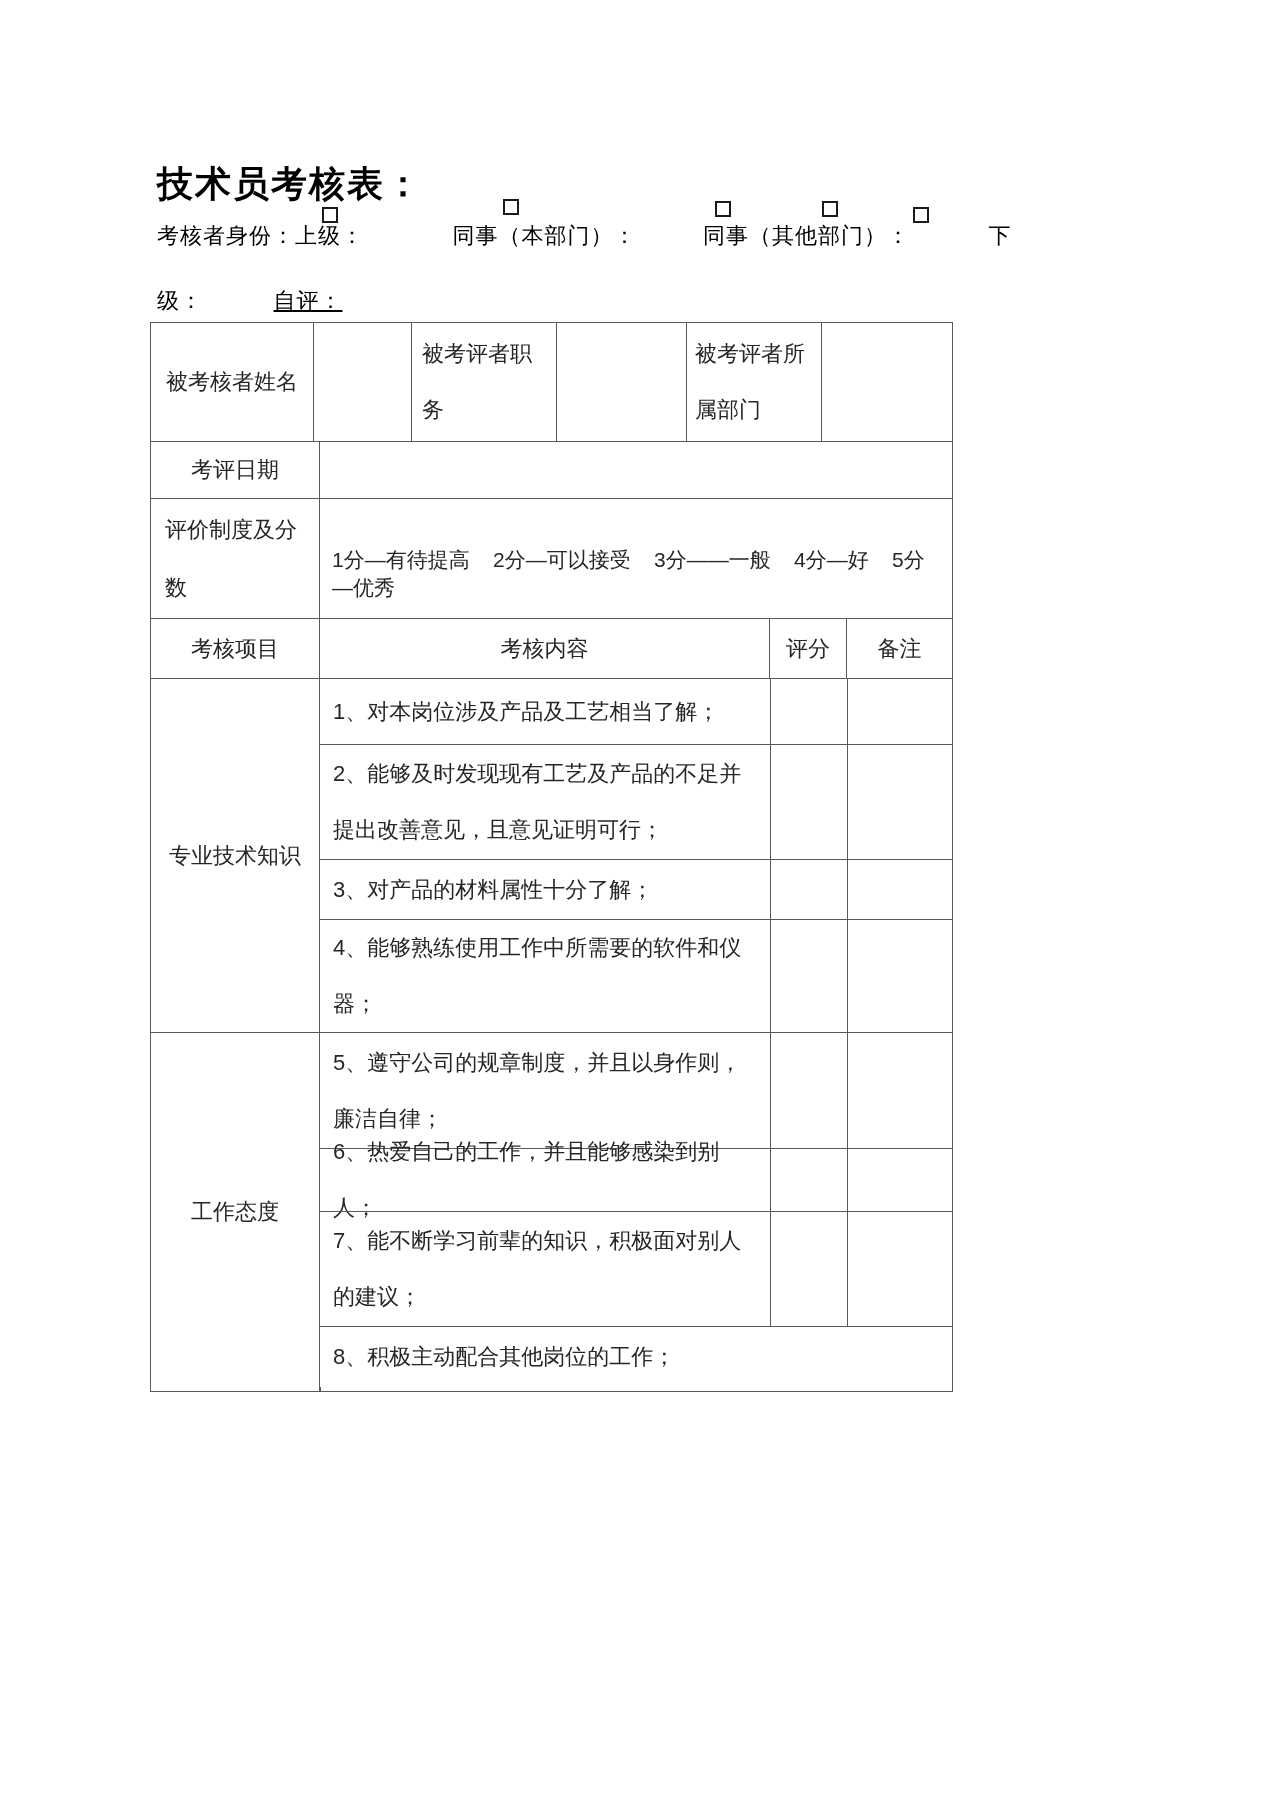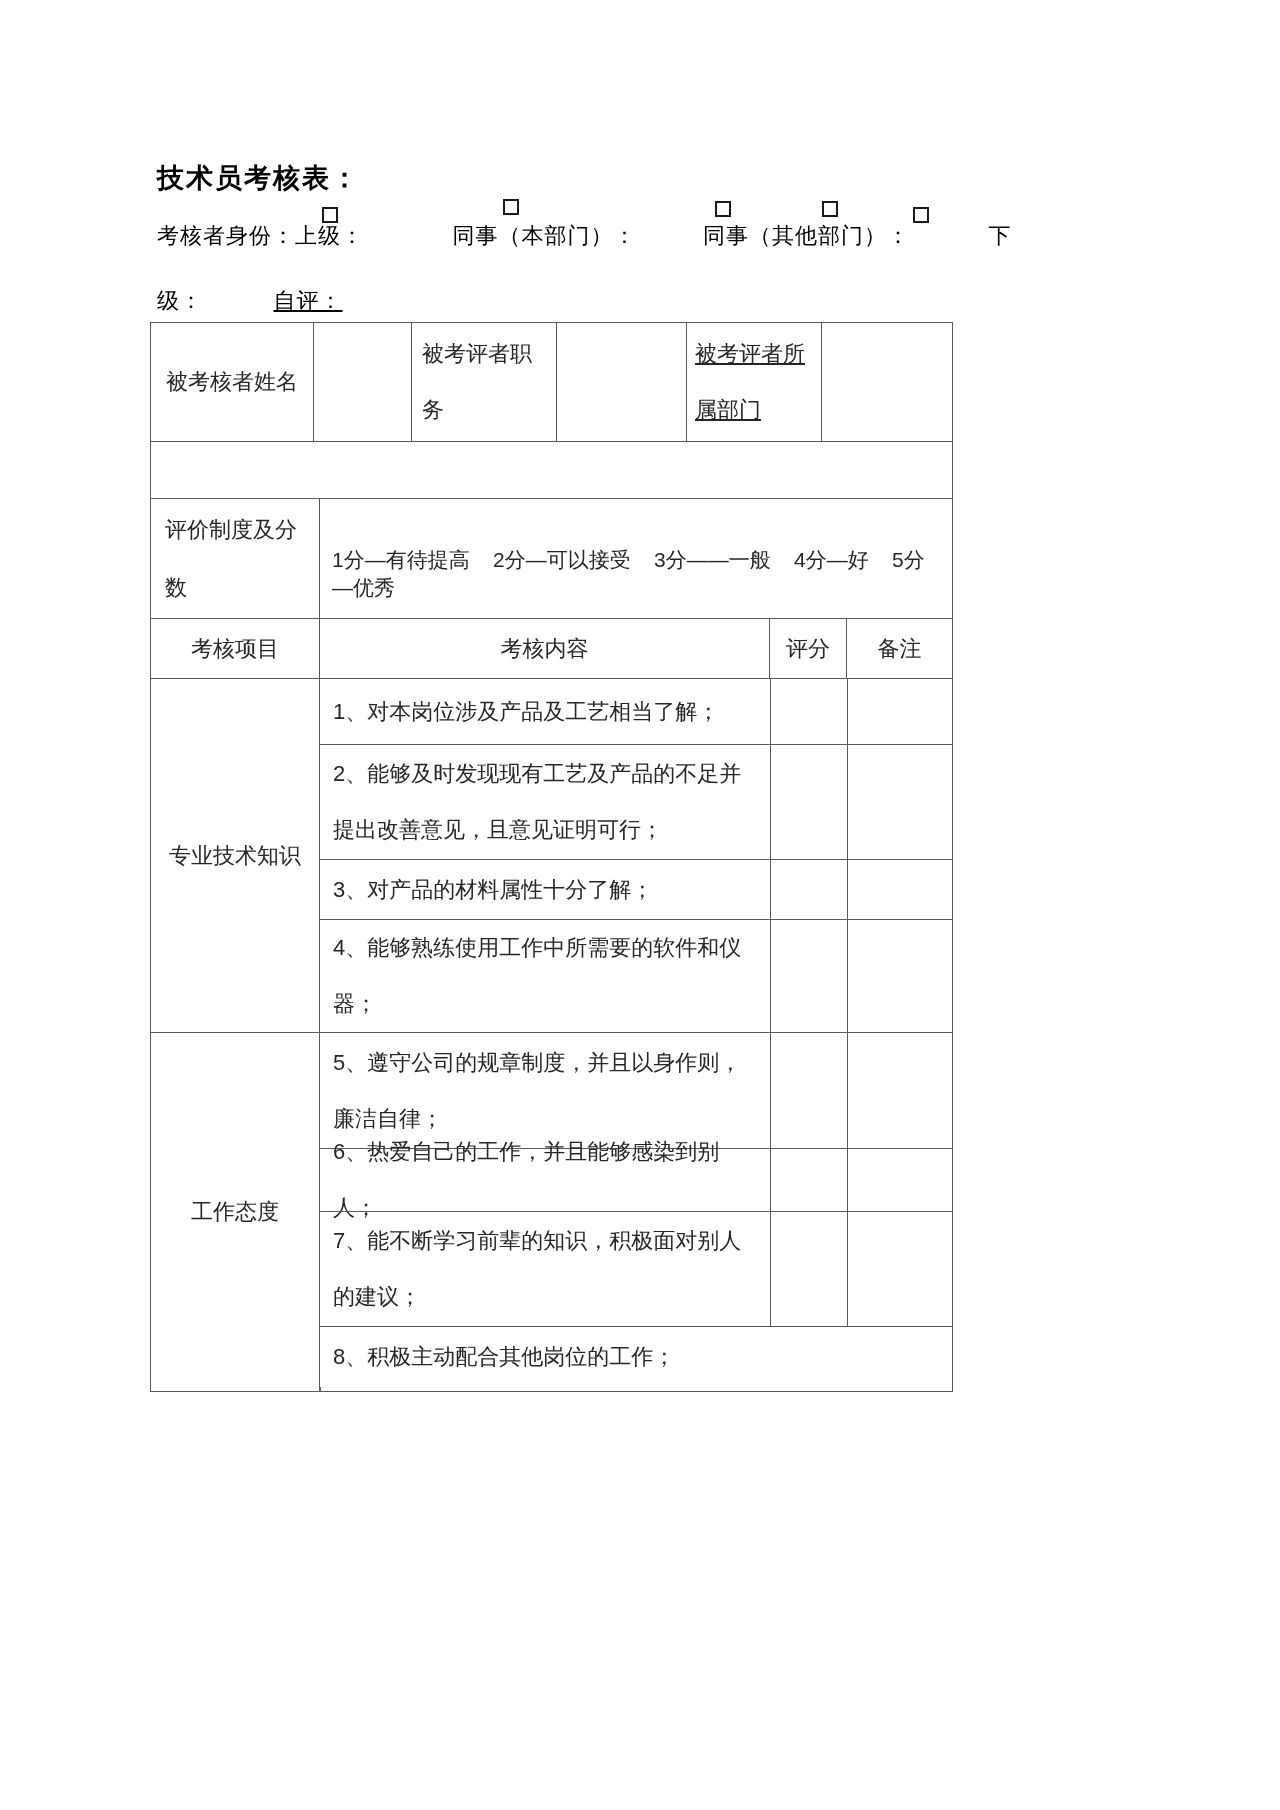--- a/index.html
+++ b/index.html
@@ -11,21 +11,21 @@
     background: #ffffff;
     font-family: "Liberation Sans", sans-serif;
     color: #262626;
     overflow: hidden;
   }
   .title {
     position: absolute;
     left: 157px;
     top: 160px;
     font-family: "Liberation Serif", serif;
-    font-size: 27px;
+    font-size: 36px;
     font-weight: bold;
     color: #000000;
     letter-spacing: 2px;
     white-space: nowrap;
   }
   .idline {
     position: absolute;
     left: 157px;
     font-family: "Liberation Serif", serif;
     font-size: 22px;
@@ -126,25 +126,26 @@
   <div class="cbox" style="left:822px; top:201px;"></div>
   <div class="cbox" style="left:913px; top:207px;"></div>
 
   <div class="tbl">
 
     <div class="tr" style="height:118px;">
       <div class="td c" style="width:162px;">被考核者姓名</div>
       <div class="td" style="width:98px;"></div>
       <div class="td c lh2 poslabel" style="width:145px;">被考评者职务</div>
       <div class="td" style="width:130px;"></div>
-      <div class="td c lh2 deptlabel" style="width:135px;text-decoration:underline;">被考评者所属部门</div>
+      <div class="td c lh2 deptlabel" style="width:135px;">被考评者所属部门</div>
       <div class="td flex1"></div>
     </div>
 
     <div class="tr" style="height:57px;">
+      <div class="td c" style="width:168px;">考评日期</div>
       <div class="td flex1"></div>
     </div>
 
     <div class="tr" style="height:120px;">
       <div class="td c lh3 scalelabel" style="width:168px;">评价制度及分数</div>
       <div class="td scale-cell">1分—有待提高    2分—可以接受    3分——一般    4分—好    5分—优秀</div>
     </div>
 
     <div class="tr" style="height:60px;">
       <div class="td c" style="width:168px;">考核项目</div>

